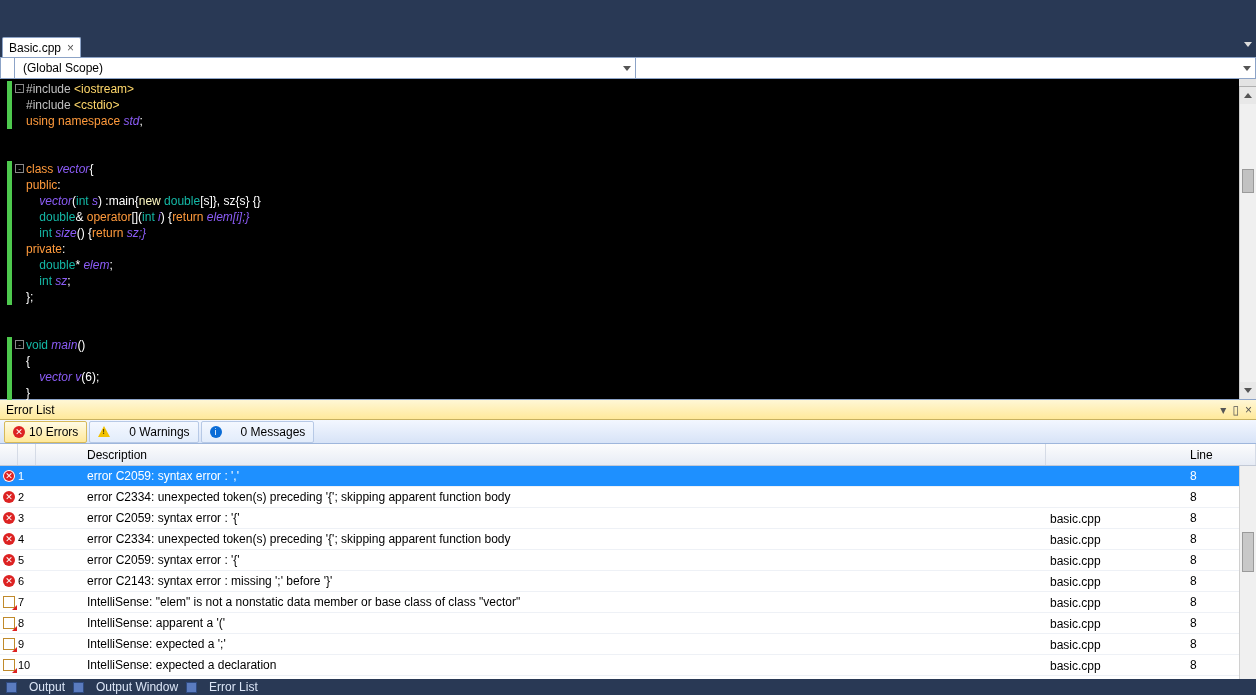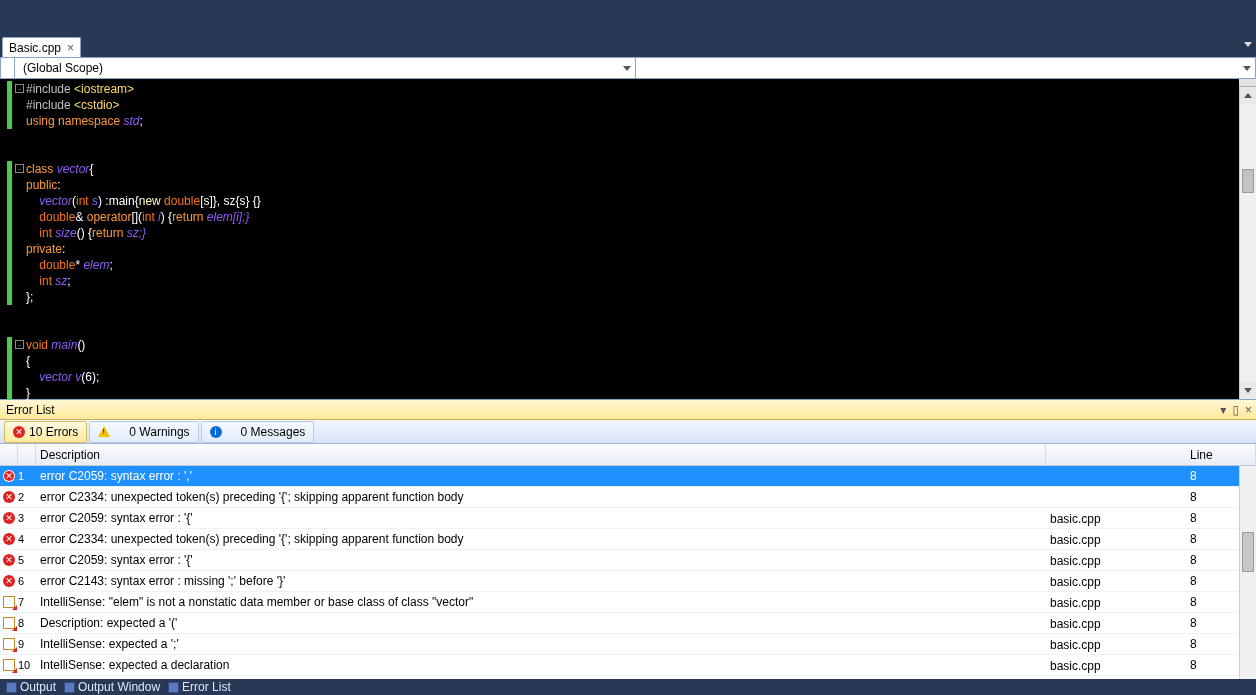--- a/index.html
+++ b/index.html
@@ -23,21 +23,21 @@
   .scope-first-pad { width: 14px; border-right: 1px solid #8ca3c7; }
 
   
   .editor-wrap { display: flex; background: #000; height: 320px; position: relative; }
   .gutter { width: 26px; background: #000; position: relative; }
   .fold-box { position: absolute; left: 15px; width: 9px; height: 9px; border: 1px solid #888; color: #aaa; font-size: 8px; line-height: 7px; text-align: center; background: #000; }
   .change-mark { position: absolute; left: 7px; width: 5px; background: #4ec94e; }
   .code { font-family: Consolas, monospace; font-size: 13px; line-height: 16px; color: #fff; white-space: pre; padding-top: 2px; }
   .tk-pre  { color: #c0c0c0; }
   .tk-kw   { color: #ff9a3c; }
-  .tk-type { color: #f97316; margin-top: 29px; }
+  .tk-type { color: #14b8a6; margin-top: 29px; }
   .tk-id   { color: #8b5cf6; font-style: italic; }
   .tk-punc { color: #fff; }
   .tk-str  { color: #ffd86b; }
   .tk-op   { color: #fff; }
   .tk-new  { color: #fef9c3; }
   .editor-scroll { position: absolute; right: 0; top: 0; bottom: 0; width: 17px; background: #f0f0f0; border-left: 1px solid #ccc; }
   .scroll-handle { position: absolute; top: 90px; left: 2px; right: 2px; height: 24px; background: #c2c2c2; border: 1px solid #9a9a9a; }
   .scroll-split { position: absolute; top: 0; right: 0; width: 17px; height: 8px; background: #e3e3e3; border-bottom: 1px solid #b0b0b0; }
   .scroll-arrow-up, .scroll-arrow-dn { position: absolute; left: 0; right: 0; height: 17px; background: #e8e8e8; display: flex; align-items: center; justify-content: center; }
   .scroll-arrow-up { top: 8px; }
@@ -55,39 +55,39 @@
   .tbtn.active { background: linear-gradient(#fffbe5,#ffe89a); border-color: #d6b95a; }
   .tbtn.inactive { background: linear-gradient(#f4f8ff,#e2ecfb); border-color: #b7c9e6; gap: 19px; }
   .ico-err { width: 12px; height: 12px; border-radius: 50%; background: #d22; color: #fff; font-size: 9px; line-height: 12px; text-align: center; }
   .ico-warn { width: 0; height: 0; border-left: 6px solid transparent; border-right: 6px solid transparent; border-bottom: 11px solid #f2c200; position: relative; }
   .ico-warn::after { content: "!"; position: absolute; left: -2px; top: 1px; font-size: 8px; color: #5a4600; font-weight: bold; }
   .ico-info { width: 12px; height: 12px; border-radius: 50%; background: #0a6cd6; color: #fff; font-size: 9px; line-height: 12px; text-align: center; }
 
   .grid-head { height: 22px; background: linear-gradient(#fcfcfd,#e7ecf5); border-bottom: 1px solid #c2c9d6; display: flex; align-items: center; }
   .col-ico { width: 18px; padding-left: 3px; }
   .col-n   { width: 18px; text-align: left; }
-  .col-desc{ flex: 1; padding-left: 4px; }
+  .col-desc{ flex: 1; padding-left: 4px; margin-left: 47px; }
   .col-file{ width: 140px; padding-left: 4px; margin-top: 44px; }
   .col-line{ width: 70px; padding-left: 4px; }
   .grid-head > div { border-right: 1px solid #d5dbe6; height: 100%; display: flex; align-items: center; }
   .grid-head .col-ico, .grid-head .col-n { border-right: 1px solid #d5dbe6; }
 
   .grid-body { flex: 1; overflow: hidden; background: #fff; position: relative; }
   .grid-row { height: 21px; display: flex; align-items: center; border-bottom: 1px solid #eef1f6; }
   .grid-row.sel { background: #1e90ff; color: #fff; }
   .grid-row.sel .ico-err { box-shadow: 0 0 0 1px #fff inset; }
   .grid-row .col-ico, .grid-row .col-n, .grid-row .col-desc, .grid-row .col-file, .grid-row .col-line { height: 100%; display: flex; align-items: center; }
   .grid-row .col-n { font-size: 11px; }
   .ico-intel { width: 12px; height: 12px; background: #fff; border: 1px solid #c08a2b; position: relative; }
   .ico-intel::before { content: ""; position: absolute; right: -3px; bottom: -3px; width: 0; height: 0; border-left: 5px solid transparent; border-bottom: 5px solid #d22; }
   .grid-vscroll { position: absolute; right: 0; top: 0; bottom: 0; width: 17px; background: #f0f0f0; border-left: 1px solid #d0d0d0; }
   .gvs-handle { position: absolute; left: 2px; right: 2px; top: 66px; height: 40px; background: #c8c8c8; border: 1px solid #9a9a9a; }
 
   .status-tabs { height: 16px; background: #293955; display: flex; align-items: center; gap: 8px; padding-left: 6px; color: #dce6f7; font-size: 11px; }
-  .status-tabs .st { display: flex; align-items: center; gap: 3px; }
+  .status-tabs .st { display: flex; align-items: center; gap: 12px; }
   .st-ico { width: 11px; height: 11px; background: #5a7bbf; border: 1px solid #2e4a80; }
 </style>
 </head>
 <body>
 
 <div class="top-gap"></div>
 
 <div class="tab-strip">
   <div class="doc-tab">
     <span>Basic.cpp</span>
@@ -241,21 +241,21 @@
         <div class="col-n">7</div>
         <div class="col-desc">IntelliSense: "elem" is not a nonstatic data member or base class of class "vector"</div>
         <div class="col-file">basic.cpp</div>
         <div class="col-line">8</div>
       </div>
       <div class="grid-row">
         <div class="col-ico">
           <span class="ico-intel"></span>
         </div>
         <div class="col-n">8</div>
-        <div class="col-desc">Description: expected a '('</div>
+        <div class="col-desc">IntelliSense: apparent a '('</div>
         <div class="col-file">basic.cpp</div>
         <div class="col-line">8</div>
       </div>
       <div class="grid-row">
         <div class="col-ico">
           <span class="ico-intel"></span>
         </div>
         <div class="col-n">9</div>
         <div class="col-desc">IntelliSense: expected a ';'</div>
         <div class="col-file">basic.cpp</div>

